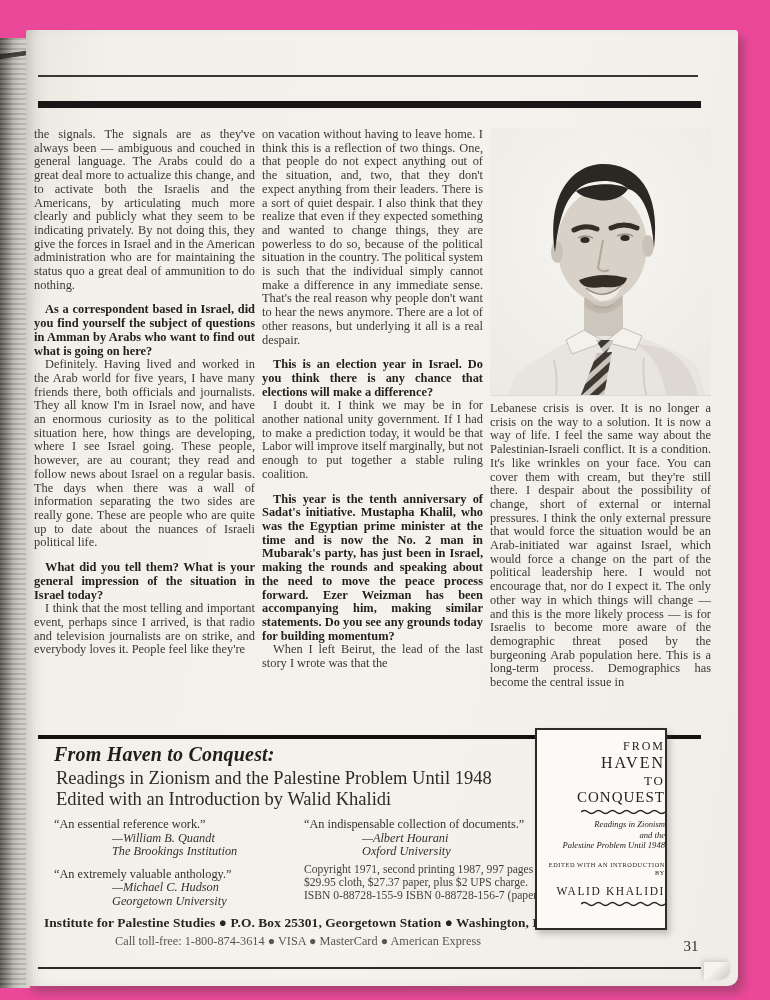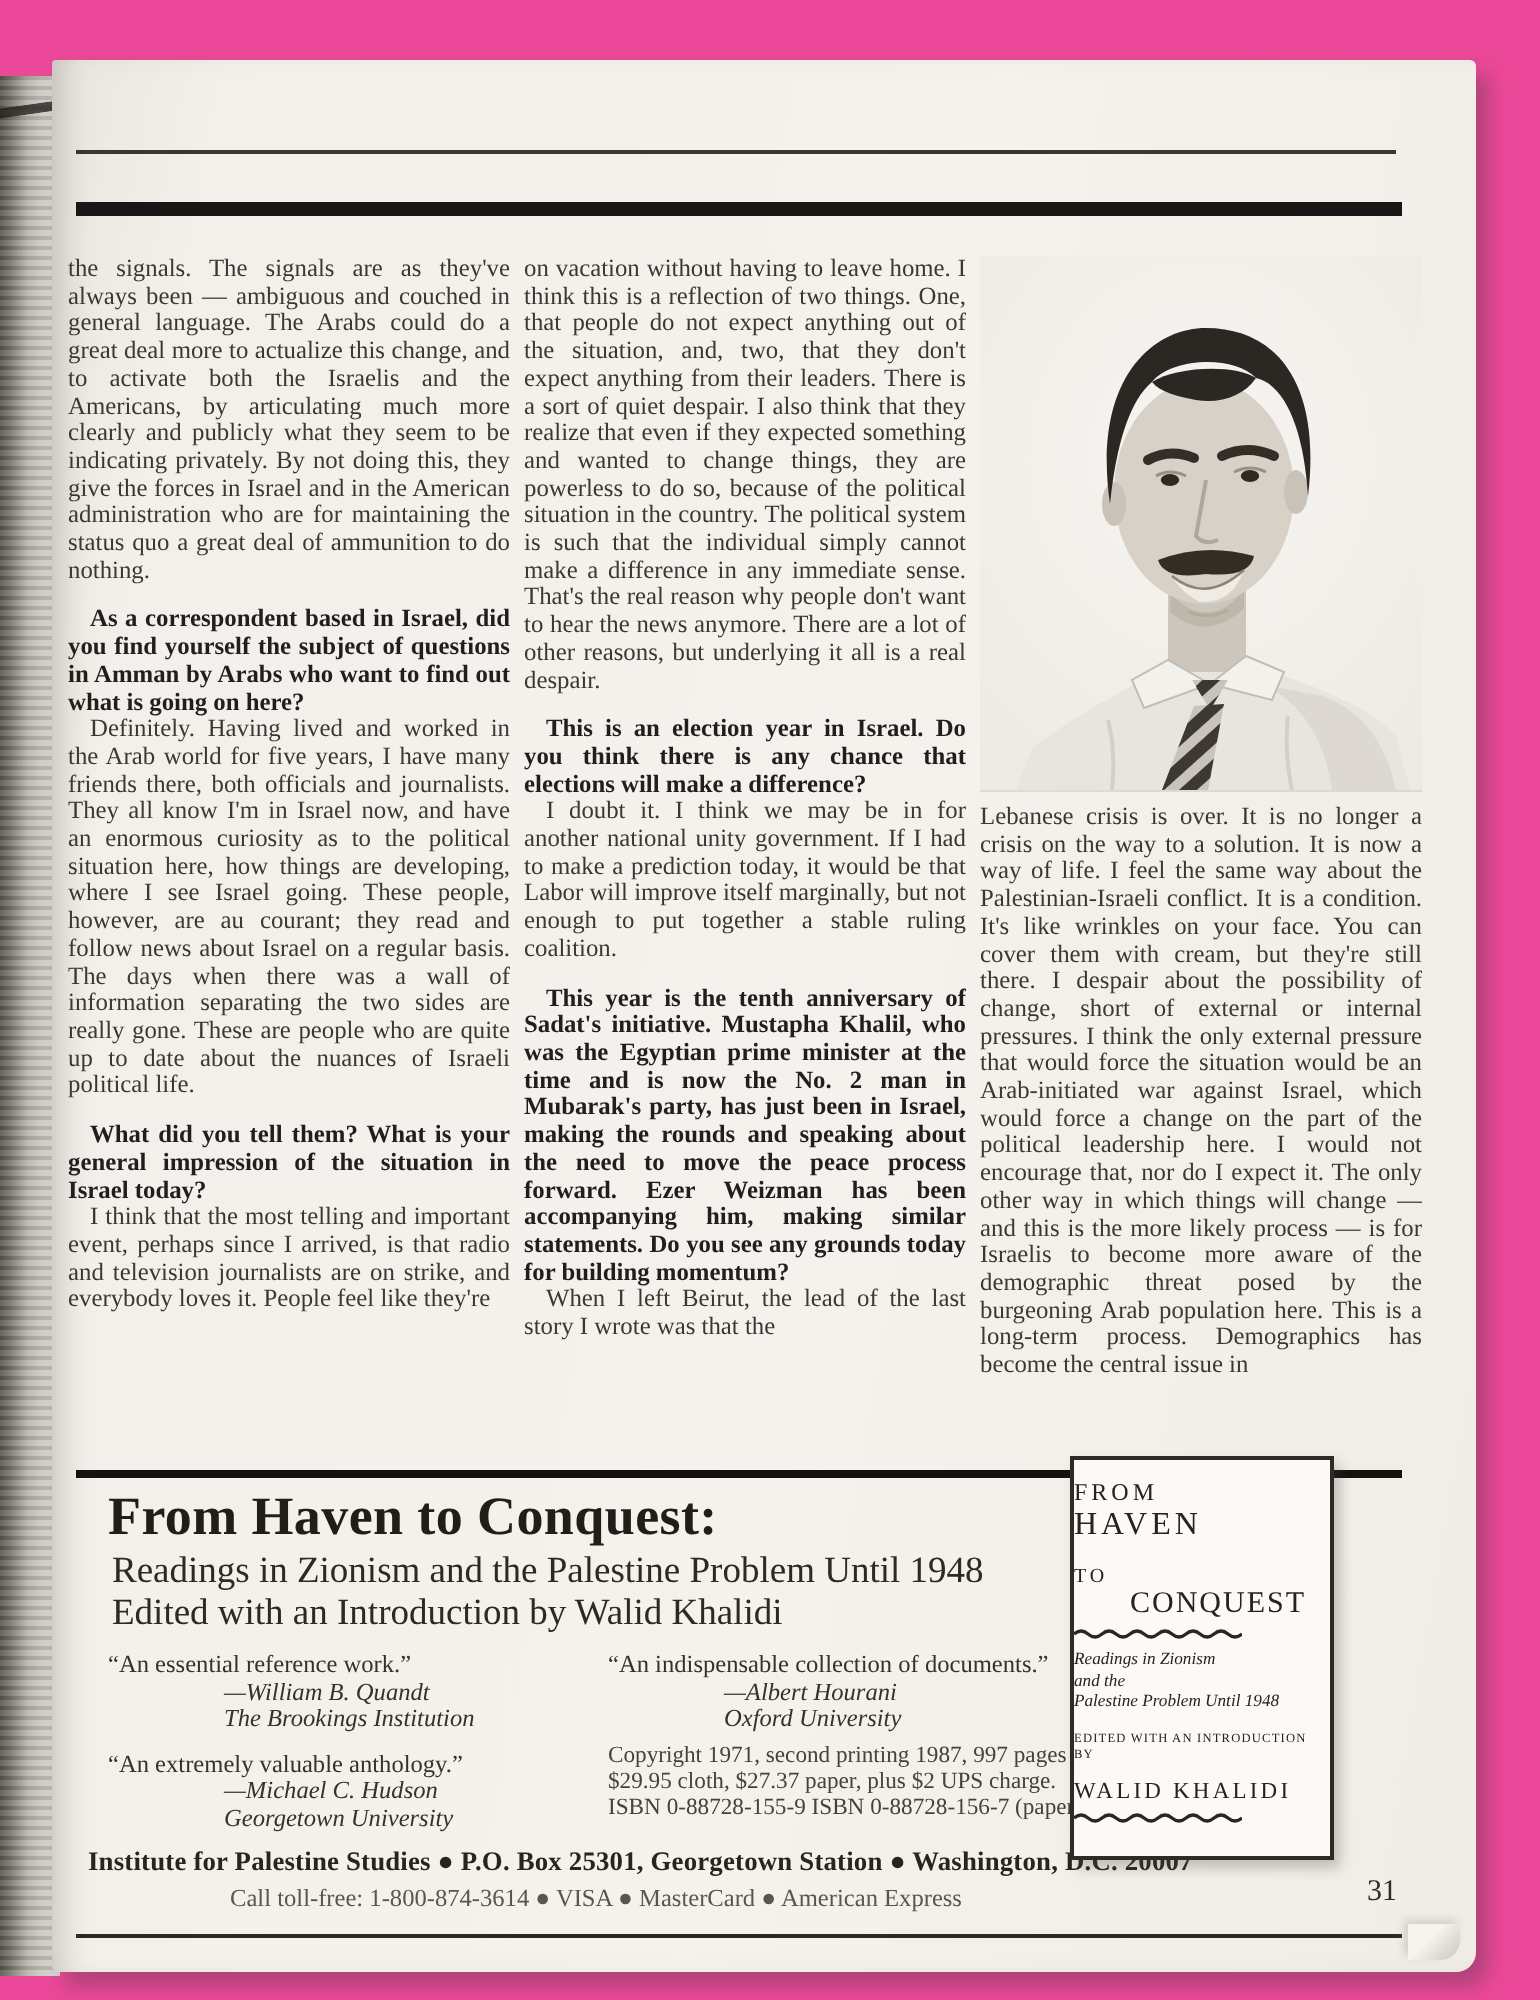--- a/index.html
+++ b/index.html
@@ -30,37 +30,37 @@
   .col p{margin:0;}
   .para{text-indent:0;}
   .answer{text-indent:11px;}
   .question{font-weight:bold;color:#211e1b;text-indent:11px;margin-top:11px !important;}
   
   .photo{width:233px;height:267px;margin-left:-6px;margin-bottom:7px;background:#f3f2ee;
          box-shadow:0 0 0 1px rgba(190,186,178,.4);}
   
   .ad{position:absolute;left:12px;top:705px;width:663px;height:228px;
       border-top:4px solid #14120f;border-bottom:2px solid #2c2925;color:#35312c;}
-  .ad-title{font-size:27px;font-weight:bold;letter-spacing:.2px;color:#211e1a;margin:4px 0 2px 16px;}
+  .ad-title{font-size:20px;font-weight:bold;letter-spacing:.2px;color:#211e1a;margin:4px 0 2px 16px;font-style:italic;}
   .ad-sub{font-size:18.5px;line-height:20.5px;margin-left:18px;color:#2d2a25;}
   .ad-quotes{display:flex;margin:9px 0 0 16px;width:500px;}
   .qcol{width:250px;}
   .quote{font-size:12.3px;line-height:13.5px;font-family:Liberation Serif, serif;}
   .quote .attr{display:block;font-style:italic;padding-left:58px;}
   .quote + .quote{margin-top:9px;}
   .copy{font-size:11.6px;line-height:13px;color:#46413b;margin-top:4px;}
   .pubrow{font-weight:bold;font-size:13.4px;margin:7px 0 0 6px;letter-spacing:.1px;color:#28251f;}
   .tollrow{font-size:12.3px;color:#5a554d;text-align:center;width:520px;margin-top:3px;}
   
   .cover{position:absolute;left:509px;top:698px;width:128px;height:198px;background:#fbfaf6;
          border:2px solid #2e2b26;box-shadow:3px 4px 6px rgba(80,76,70,.3);
-         display:flex;flex-direction:column;align-items:flex-start;color:#26231e;z-index:5;}
+         display:flex;flex-direction:column;align-items:flex-end;color:#26231e;z-index:5;}
   .cv-from{font-size:12px;letter-spacing:2px;margin-top:9px;}
   .cv-haven{font-size:16px;letter-spacing:2px;}
-  .cv-to{font-size:10px;letter-spacing:2px;margin-top:11px;}
+  .cv-to{font-size:13px;letter-spacing:2px;margin-top:1px;}
   .cv-conquest{font-size:15px;letter-spacing:1px;margin-left:28px;}
   .cv-wave{margin:3px 0 4px 0;}
   .cv-it{font-style:italic;font-size:8.6px;line-height:10.5px;text-align:center;}
   .cv-ed{font-size:6.3px;letter-spacing:.6px;margin-top:10px;}
   .cv-by{font-size:6.3px;letter-spacing:.6px;margin-top:1px;}
   .cv-author{font-size:11.5px;letter-spacing:1.6px;margin-top:9px;}
   
   .pagenum{position:absolute;left:640px;top:908px;width:50px;text-align:center;
            font-family:Liberation Serif, serif;font-size:15px;color:#2f2c29;}
 </style>

